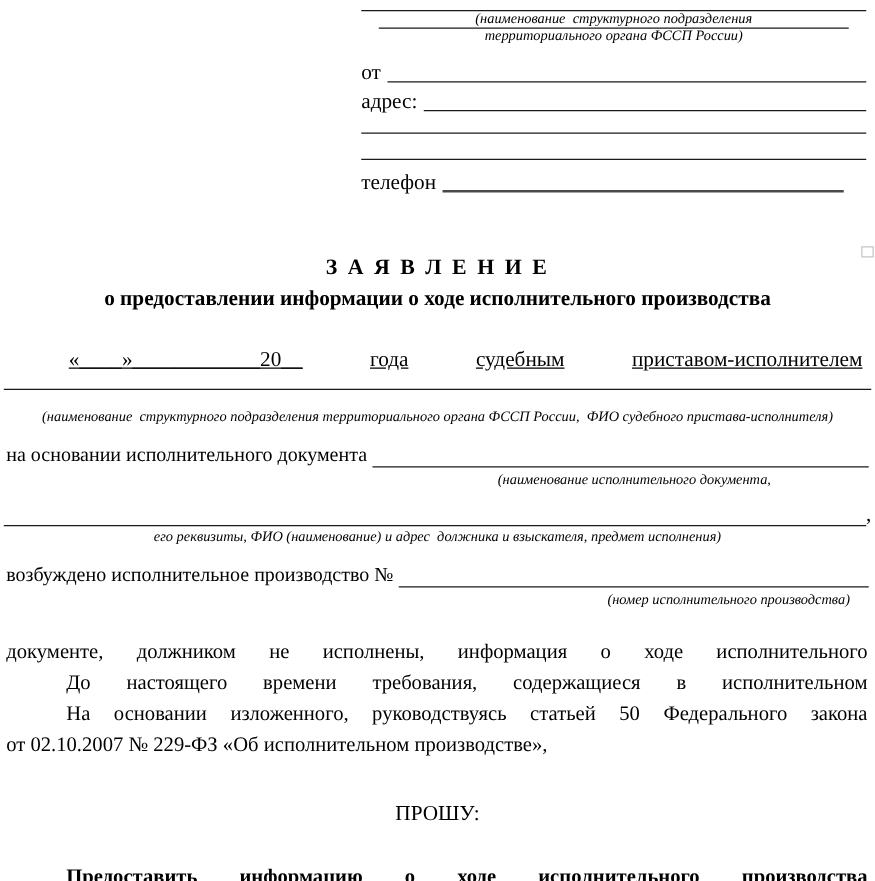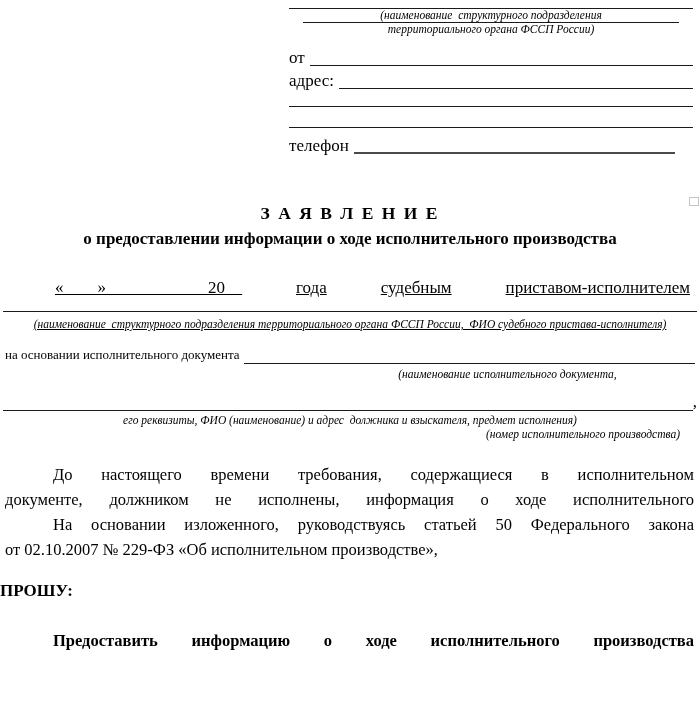--- a/index.html
+++ b/index.html
@@ -18,31 +18,31 @@
   .full-fill { border-bottom:1.5px solid #1a1a1a; height:0; }
   .gap6{margin-top:6px;} .gap10{margin-top:10px;} .gap14{margin-top:14px;} .gap20{margin-top:20px;}
   .phone-row .fill { border-bottom:2px solid #4a4a4a; margin-right:18px; }
   .artifact-square { position:absolute; right:1px; top:197px; width:8px; height:7px; border:1px solid #c6c6c6; background:#fff; }
   
   .content { position:absolute; top:203px; left:0; width:700px; }
   .title-main { text-align:center; font-weight:bold; font-size:17.5px; letter-spacing:2px; }
   .title-sub { text-align:center; font-weight:bold; font-size:17px; margin-top:5px; }
   .date-row { display:flex; justify-content:space-between; font-size:17px; padding:0 10px 0 55px; margin-top:29px;text-decoration:underline; }
   .sig-line { border-bottom:1.2px solid #1a1a1a; margin:13px 3px 0 3px; height:0; }
-  .cap-wide { margin-top:6px;text-decoration:underline; }
-  .basis-row, .init-row { display:flex; align-items:flex-end; font-size:13px; margin:12px 5px 0 5px; line-height:24px; }
+  .cap-wide { margin-top:16px; }
+  .basis-row, .init-row { display:flex; align-items:flex-end; font-size:16px; margin:12px 5px 0 5px; line-height:24px; }
   .basis-row .fill, .init-row .fill { flex:1; border-bottom:1.2px solid #1a1a1a; margin:0 0 3px 4px; }
   .cap-docname { margin:1px 0 0 355px; width:305px;text-align:center; }
   .comma-row { display:flex; align-items:flex-end; font-size:17px; margin:9px 3px 0 3px; line-height:24px; }
   .comma-row .fill { flex:1; border-bottom:1.2px solid #1a1a1a; margin-bottom:3px; }
   .cap-casenum { margin:1px 0 0 390px; width:290px;text-align:right; }
   .paras { margin:21px 6px 0 5px; font-size:16.5px; line-height:25px; }
   .jline { text-align:justify; text-align-last:justify; }
   .indent { text-indent:48px; }
-  .request-heading { text-align:left; font-size:17px; margin-top:19px;font-weight:bold; }
+  .request-heading { text-align:center; font-size:17px; margin-top:33px; }
   .final { margin:27px 6px 0 5px; font-size:16.5px; line-height:25px; font-weight:bold; }
 </style>
 </head>
 <body>
 
 <div>
 
   <div class="header">
     <div class="h-line"></div>
     <div class="cap">(наименование  структурного подразделения</div>
@@ -86,25 +86,29 @@
       <span class="fill"></span>
     </div>
     <div class="cap cap-docname">(наименование исполнительного документа,</div>
 
     <div class="comma-row">
       <span class="fill"></span>
       <span>,</span>
     </div>
     <div class="cap">его реквизиты, ФИО (наименование) и адрес  должника и взыскателя, предмет исполнения)</div>
 
+    <div class="init-row">
+      <span>возбуждено исполнительное производство №</span>
+      <span class="fill"></span>
+    </div>
     <div class="cap cap-casenum">(номер исполнительного производства)</div>
 
     <div class="paras">
+      <div class="jline">документе, должником не исполнены, информация о ходе исполнительного</div>
       <div class="jline indent">До настоящего времени требования, содержащиеся в исполнительном</div>
-      <div class="jline">документе, должником не исполнены, информация о ходе исполнительного</div>
       <div class="jline indent">На основании изложенного, руководствуясь статьей 50 Федерального закона</div>
       <div>от 02.10.2007 № 229-ФЗ «Об исполнительном производстве»,</div>
     </div>
 
     <div class="request-heading">ПРОШУ:</div>
 
     <div class="final">
       <div class="jline indent">Предоставить информацию о ходе исполнительного производства</div>
 
     </div>

